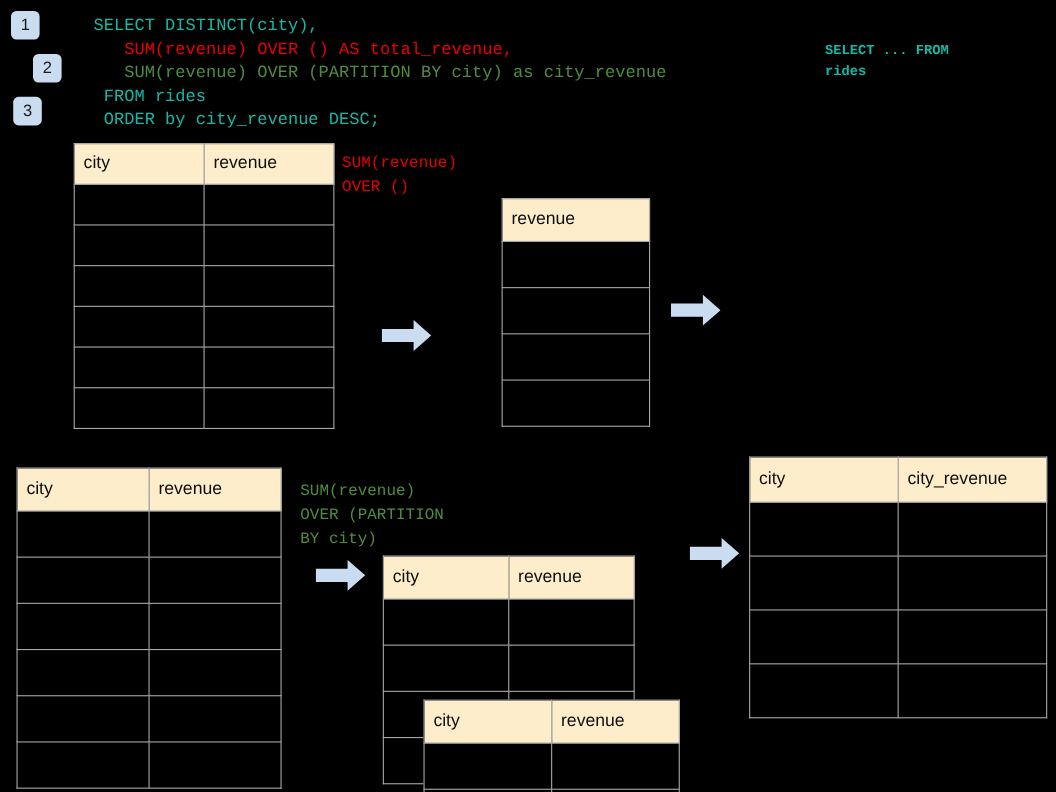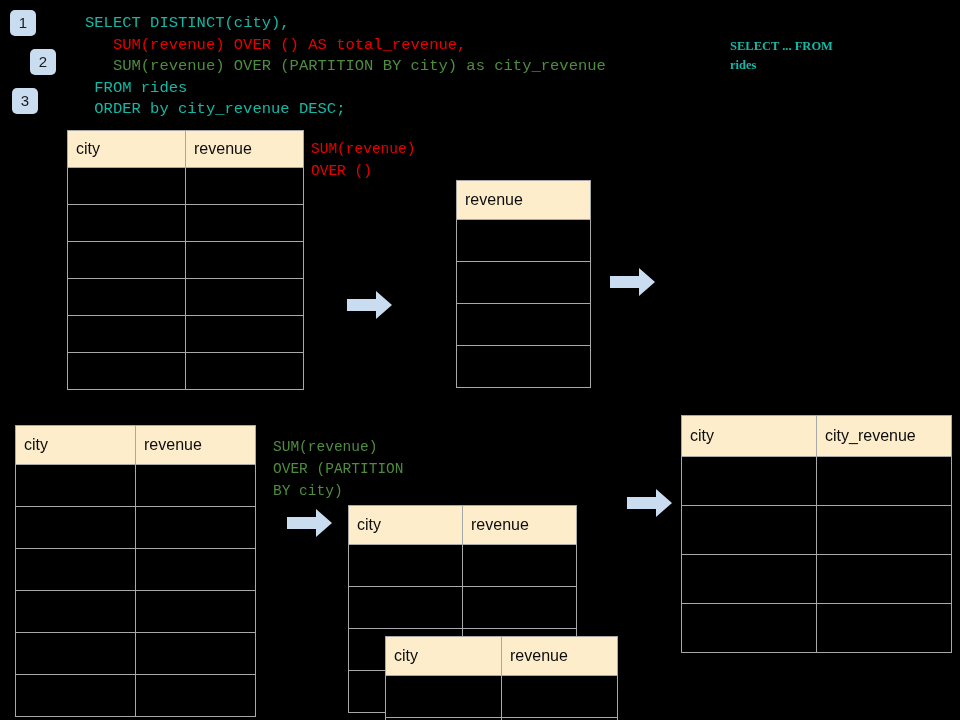--- a/index.html
+++ b/index.html
@@ -96,21 +96,21 @@
 
   <div id="badges-layer">
       <div class="badge" style="left: 10px; top: 10px;">1</div>
       <div class="badge" style="left: 30px; top: 49px;">2</div>
       <div class="badge" style="left: 12px; top: 88px;">3</div>
     </div>
 
   <div class="sql-block" id="sql-block" style="left: 85px; top: 13px;"><div class="sql-line c-purple" style="padding-left: 0px;">SELECT DISTINCT(city),</div><div class="sql-line c-red" style="padding-left: 27.9px;">SUM(revenue) OVER () AS total_revenue,</div><div class="sql-line c-green" style="padding-left: 27.9px;">SUM(revenue) OVER (PARTITION BY city) as city_revenue</div><div class="sql-line c-purple" style="padding-left: 9.3px;">FROM rides</div><div class="sql-line c-purple" style="padding-left: 9.3px;">ORDER by city_revenue DESC;</div></div>
 
   <div id="annotations-layer">
-      <div class="annot-small c-purple" style="left: 730px; top: 37px; font-family: Liberation Serif, serif;">SELECT ... FROM
+      <div class="annot-small c-purple" style="left: 750px; top: 37px;">SELECT ... FROM
 rides</div>
       <div class="annot c-red" style="left: 311px; top: 138px;">SUM(revenue)
 OVER ()</div>
       <div class="annot c-green" style="left: 273px; top: 436px;">SUM(revenue)
 OVER (PARTITION
 BY city)</div>
     </div>
 
   <div id="tables-layer">
       <table class="tbl" style="left: 67px; top: 130px; width: 236px;">

